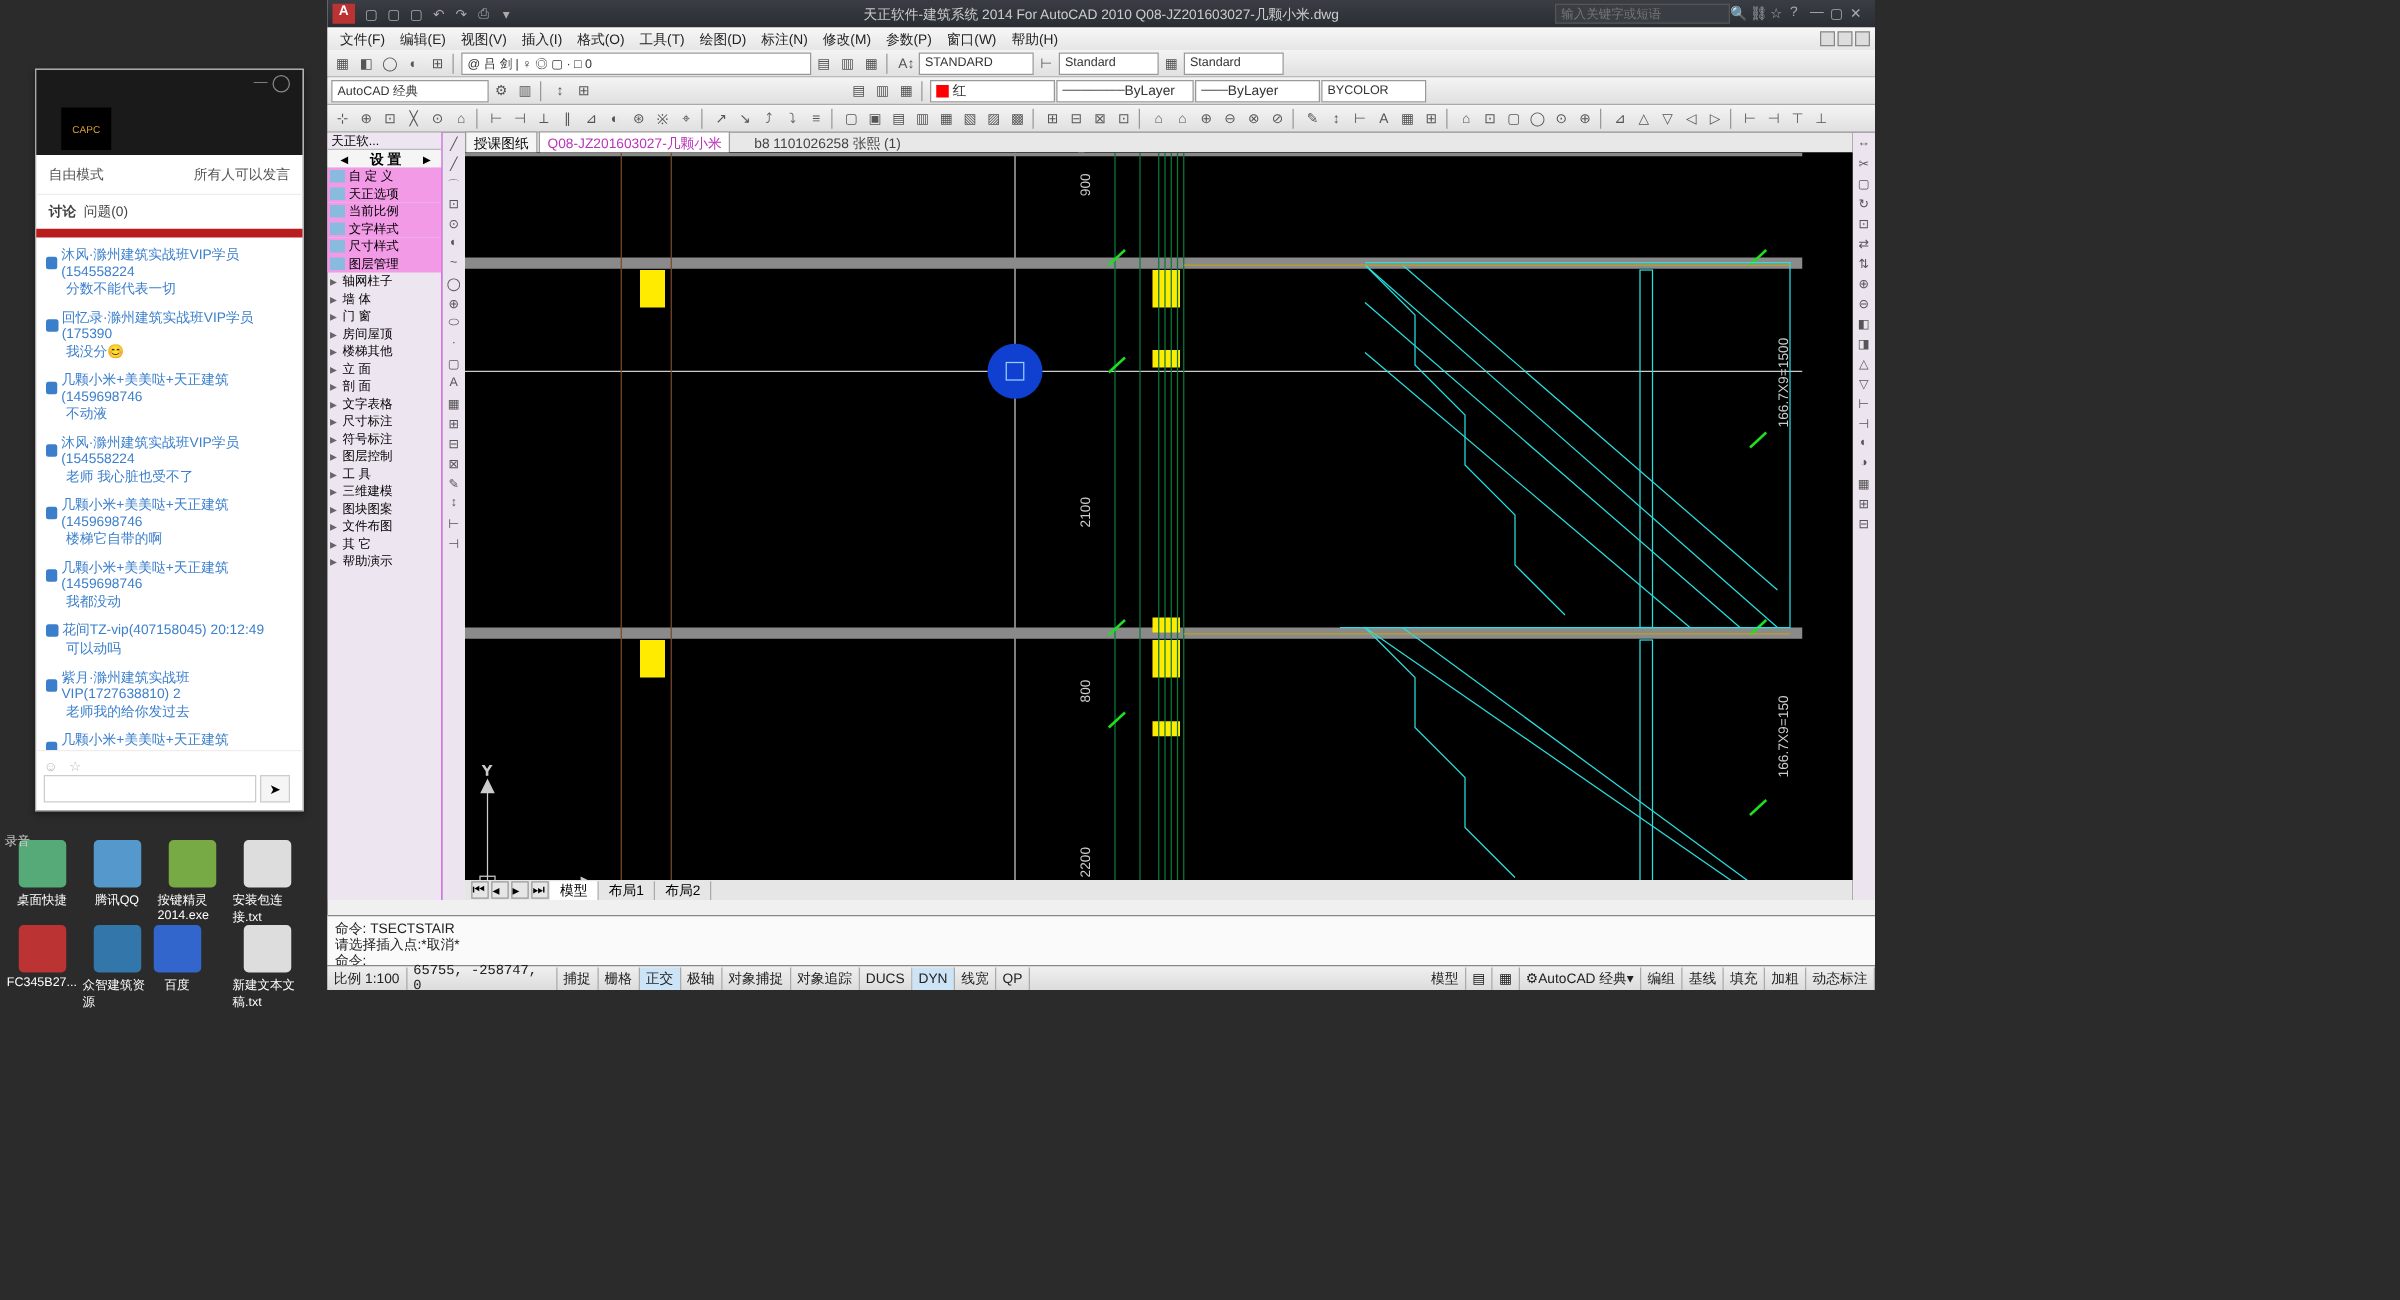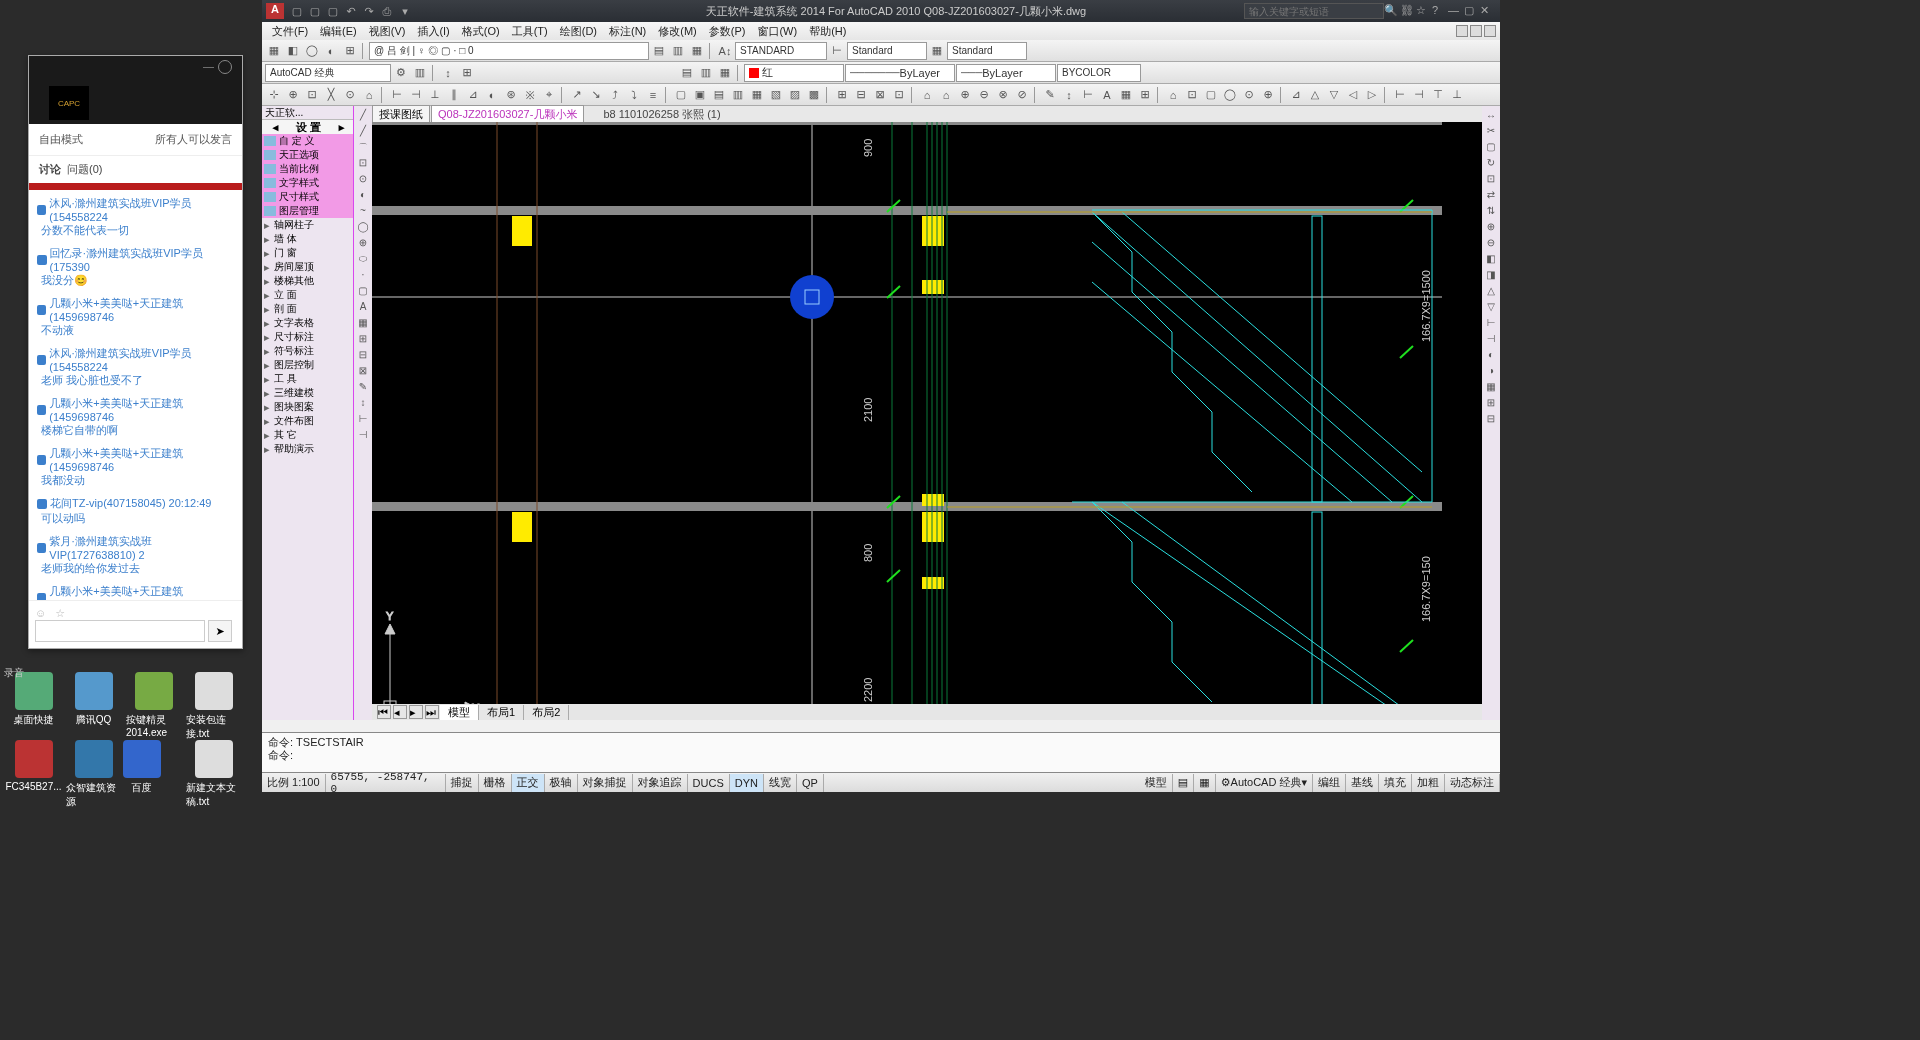--- a/index.html
+++ b/index.html
@@ -12,31 +12,31 @@
 .chat-panel{position:absolute;left:28px;top:55px;width:215px;height:594px;background:#fff;border:1px solid #aaa;box-shadow:0 2px 6px rgba(0,0,0,.4);}
 .chat-titlebar{height:68px;background:#1a1a1a;position:relative;}
 .chat-logo{position:absolute;left:20px;top:30px;width:40px;height:34px;background:#000;color:#d4a030;font-size:8px;display:flex;align-items:center;justify-content:center;}
 .chat-min{position:absolute;right:28px;top:4px;color:#888;}
 .chat-close{position:absolute;right:10px;top:4px;color:#888;width:14px;height:14px;border:1px solid #888;border-radius:50%;}
 .chat-mode{padding:8px 10px;display:flex;justify-content:space-between;color:#555;border-bottom:1px solid #eee;}
 .chat-tabs{padding:6px 10px;display:flex;gap:6px;color:#444;border-bottom:7px solid #b91c1c;}
 .chat-list{overflow-y:auto;height:410px;padding:2px 6px;}
 .chat-item{padding:4px 2px;font-size:10px;}
 .chat-item .auth{color:#3b7fcc;display:flex;align-items:center;gap:3px;}
-.chat-item .msg{color:#3b7fcc;margin-left:4px;}
+.chat-item .msg{color:#3b7fcc;margin-left:16px;}
 .chat-item .small-ico{width:10px;height:10px;background:#3b7fcc;border-radius:2px;display:inline-block;}
 .chat-bottom{position:absolute;bottom:0;left:0;right:0;padding:6px;border-top:1px solid #eee;}
 .chat-input{width:170px;height:22px;border:1px solid #ccc;padding:2px;}
 .chat-send{width:24px;height:22px;border:1px solid #ccc;background:#f5f5f5;vertical-align:top;}
 
 .app{position:absolute;left:262px;top:0;right:0;bottom:20px;background:#f0f0f0;display:flex;flex-direction:column;}
 .app-title{height:22px;background:linear-gradient(#3a3e44,#2a2e34);color:#ccc;display:flex;align-items:center;font-size:10px;position:relative;}
 .app-title .a-icon{width:18px;height:16px;background:#b33;margin:0 4px;color:#fff;font-weight:bold;text-align:center;}
 .qat-btn{width:16px;height:16px;margin:0 1px;color:#aaa;display:inline-flex;align-items:center;justify-content:center;}
-.app-title-center{position:absolute;left:50%;transform:translateX(-50%);margin-left:15px;}
+.app-title-center{position:absolute;left:50%;transform:translateX(-50%);}
 .app-title-right{position:absolute;right:4px;display:flex;align-items:center;gap:0;}
 .search-box{width:140px;height:16px;background:#3a3e44;border:1px solid #555;color:#888;padding:0 4px;font-size:10px;}
 .win-btn{width:16px;height:14px;color:#aaa;}
 .menubar{height:18px;background:linear-gradient(#f7f7f7,#e6e6e6);display:flex;align-items:center;padding:0 6px;gap:4px;font-size:10px;color:#222;position:relative;}
 .menubar span{padding:0 4px;}
 .menubar .wbtn{position:absolute;right:4px;display:flex;gap:2px;}
 .menubar .wbtn div{width:12px;height:12px;background:#ddd;border:1px solid #888;}
 
 .toolbar{height:22px;background:linear-gradient(#f4f4f4,#e0e0e0);border-bottom:1px solid #aaa;display:flex;align-items:center;padding:1px 3px;gap:1px;}
 .tbtn{width:18px;height:18px;border:1px solid transparent;display:inline-flex;align-items:center;justify-content:center;color:#555;position:relative;}
@@ -510,20 +510,21 @@
         <div class="vs">◐</div>
         <div class="vs">◑</div>
         <div class="vs">▦</div>
         <div class="vs">⊞</div>
         <div class="vs">⊟</div>
       </div>
   </div>
 
   <div class="cmdline">
     <div class="crow">命令:  TSECTSTAIR</div>
+    <div class="crow">请选择插入点:*取消*</div>
     <div class="crow">命令:</div>
   </div>
 
   <div class="statusbar">
     <div class="sitem">比例 1:100</div>
     <div class="sitem" style="width:120px;font-family:Liberation Mono, monospace;">65755, -258747, 0</div>
     <div id="sb-btns" style="display:flex;">
         <div class="sitem">捕捉</div>
         <div class="sitem">栅格</div>
         <div class="sitem active">正交</div>

